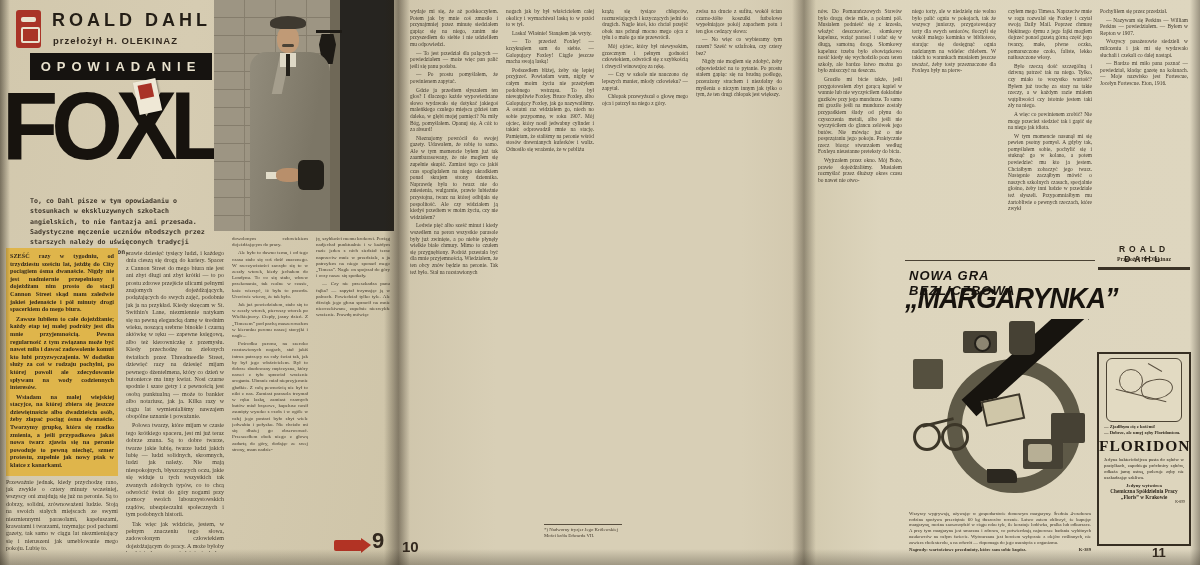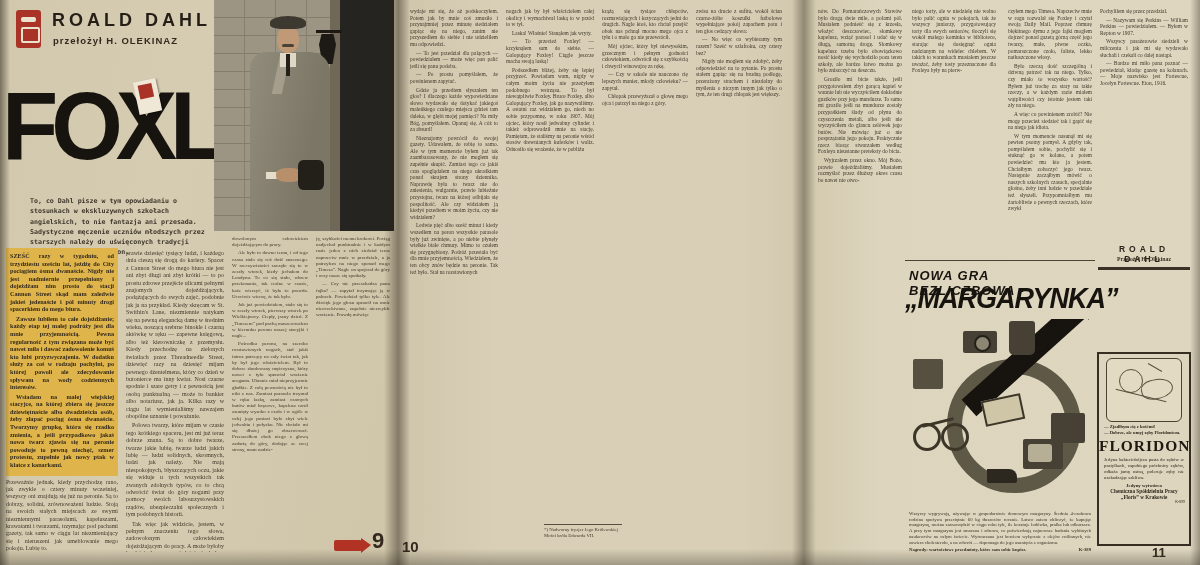--- a/index.html
+++ b/index.html
@@ -159,20 +159,23 @@
   <div class="page" id="page-left">
 
     <div class="abs" id="logo">
       <div class="mark"></div>
       <div class="mark2"></div>
     </div>
 
     <div class="abs" id="author">ROALD DAHL</div>
     <div class="abs" id="translator">przełożył H. OLEKINAZ</div>
 
+    <div class="abs" id="kicker-box">
+      <span>OPOWIADANIE</span>
+    </div>
 
     <div class="abs" id="story-title">FOXLEY</div>
     <div class="abs" id="title-card">
       <div class="sq"></div>
     </div>
 
     <div class="abs" id="intro">To, co Dahl pisze w tym opowiadaniu o stosunkach w ekskluzywnych szkołach angielskich, to nie fantazja ani przesada. Sadystyczne męczenie uczniów młodszych przez starszych należy do uświęconych tradycji uczelni takich, jak Eton.</div>
 
     <div class="abs" id="photo">
       <div class="stone"></div>

